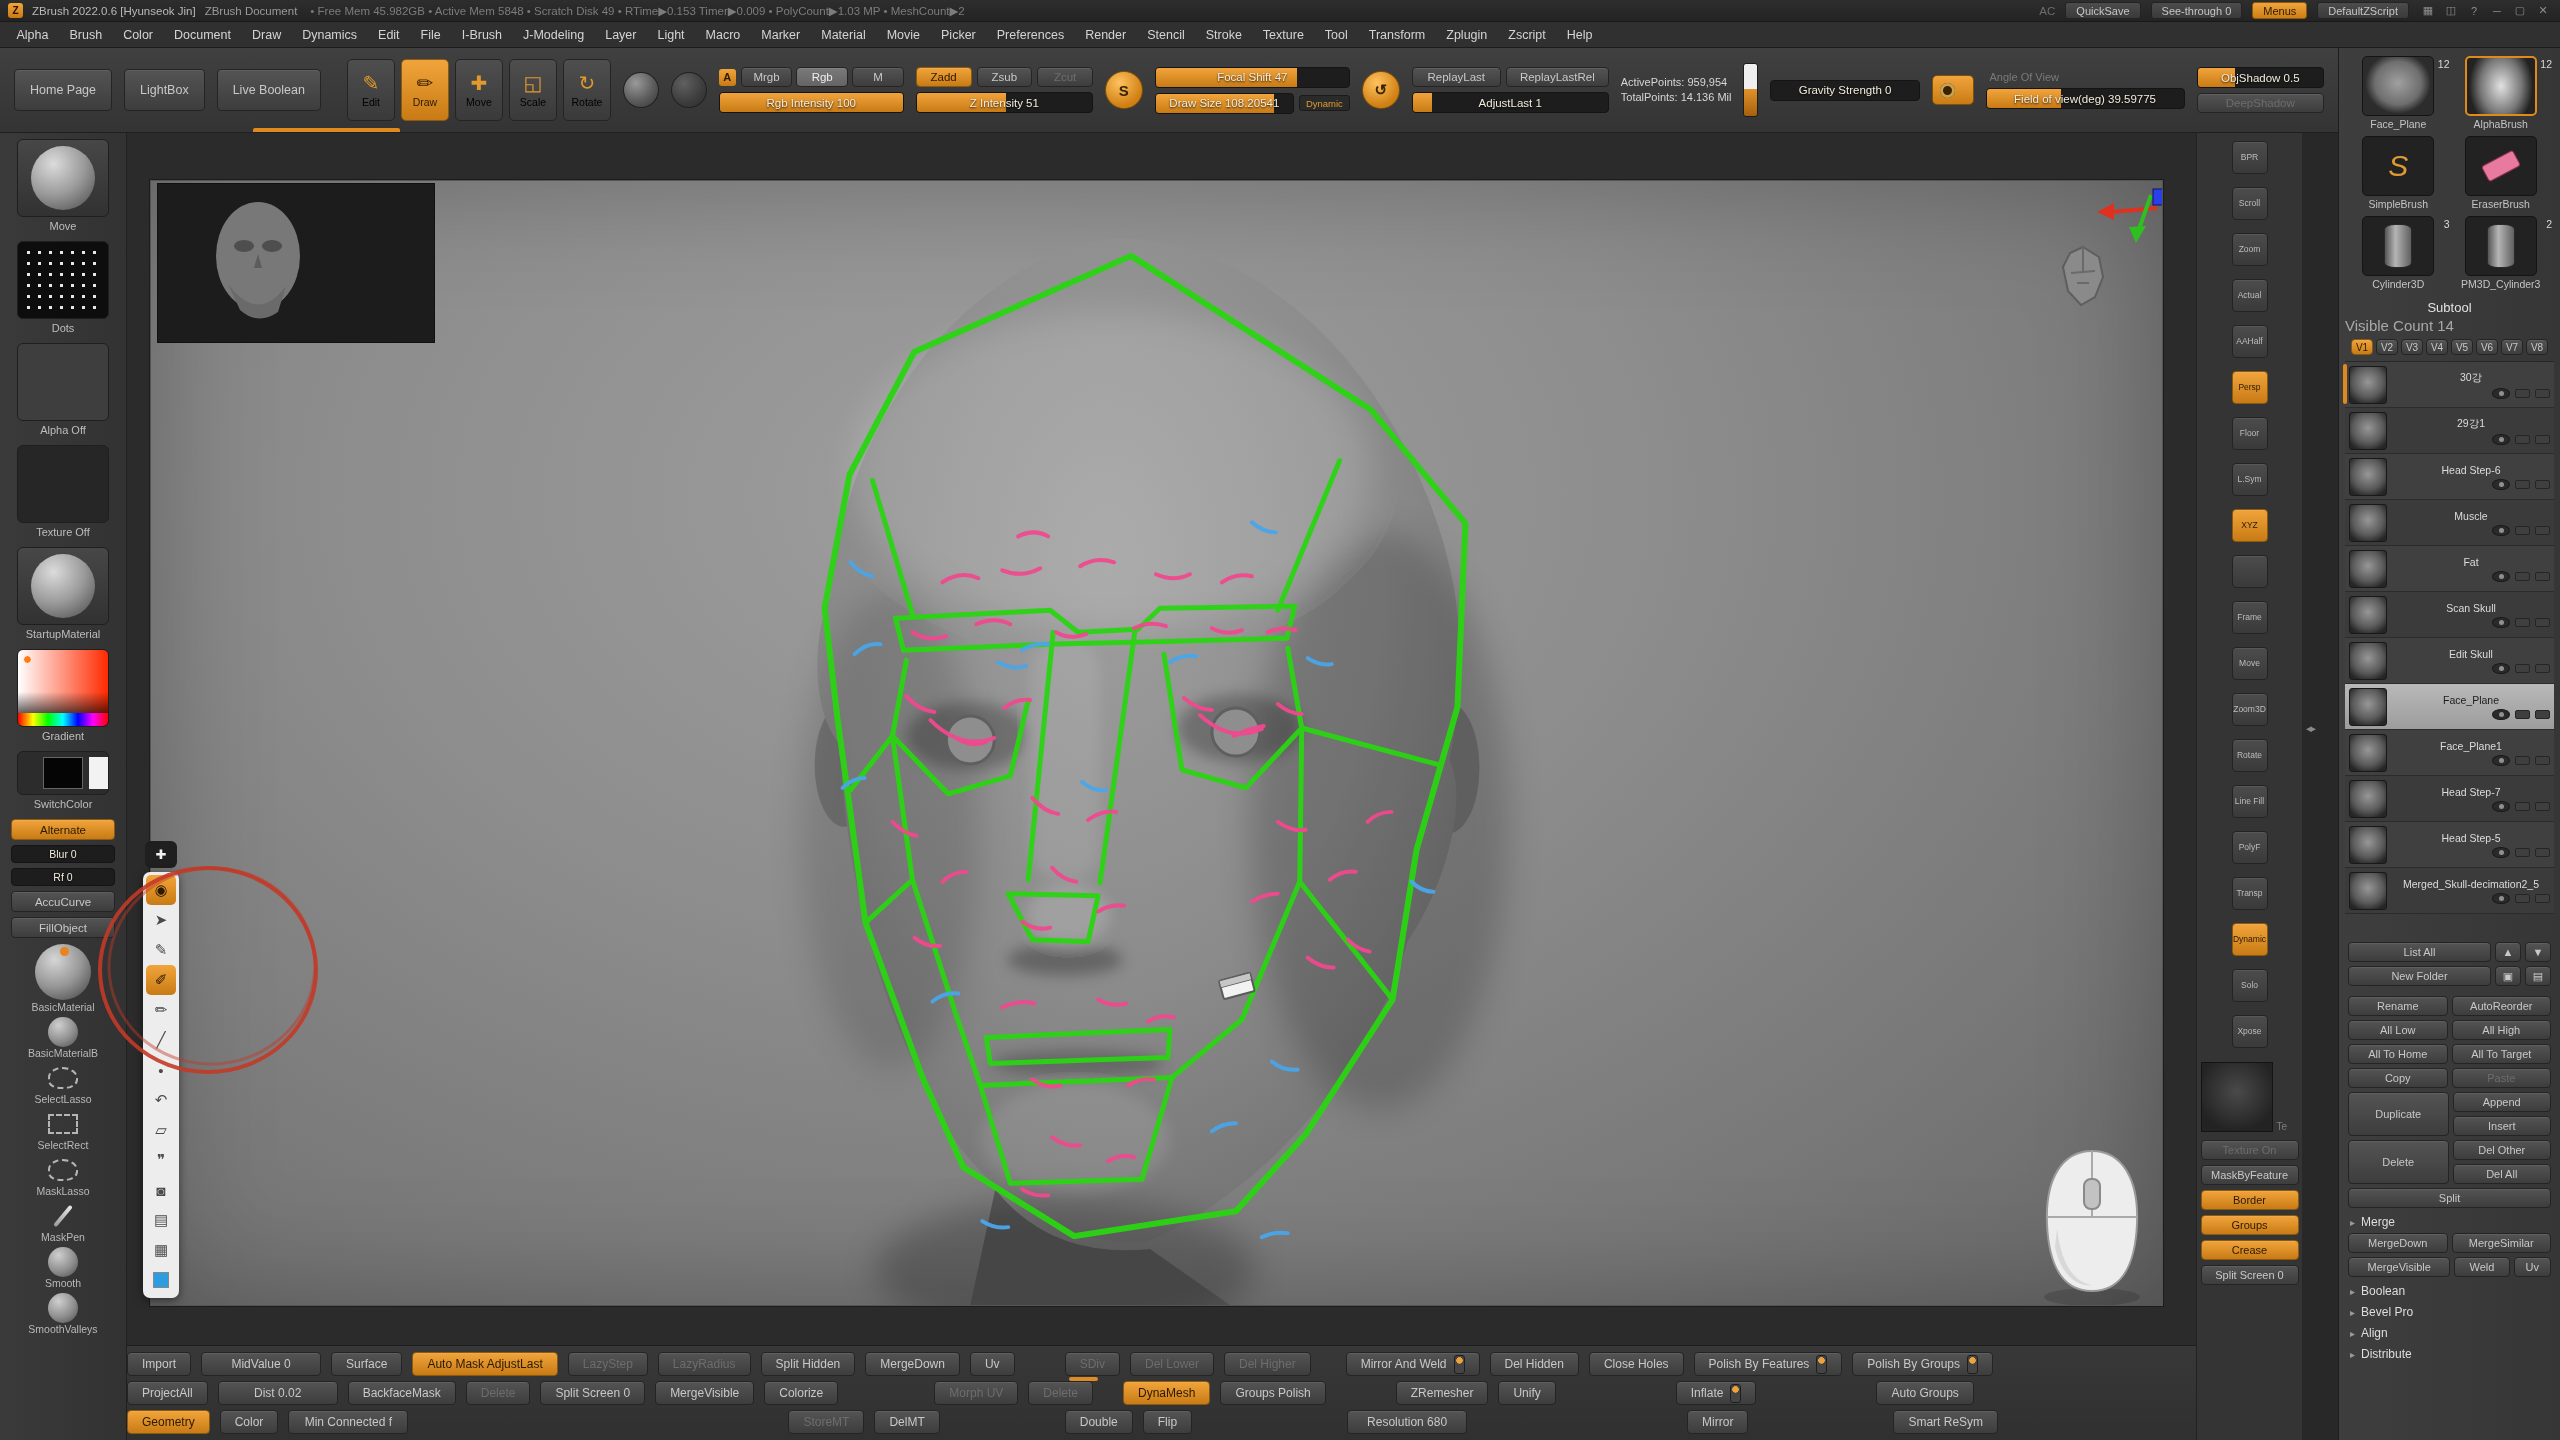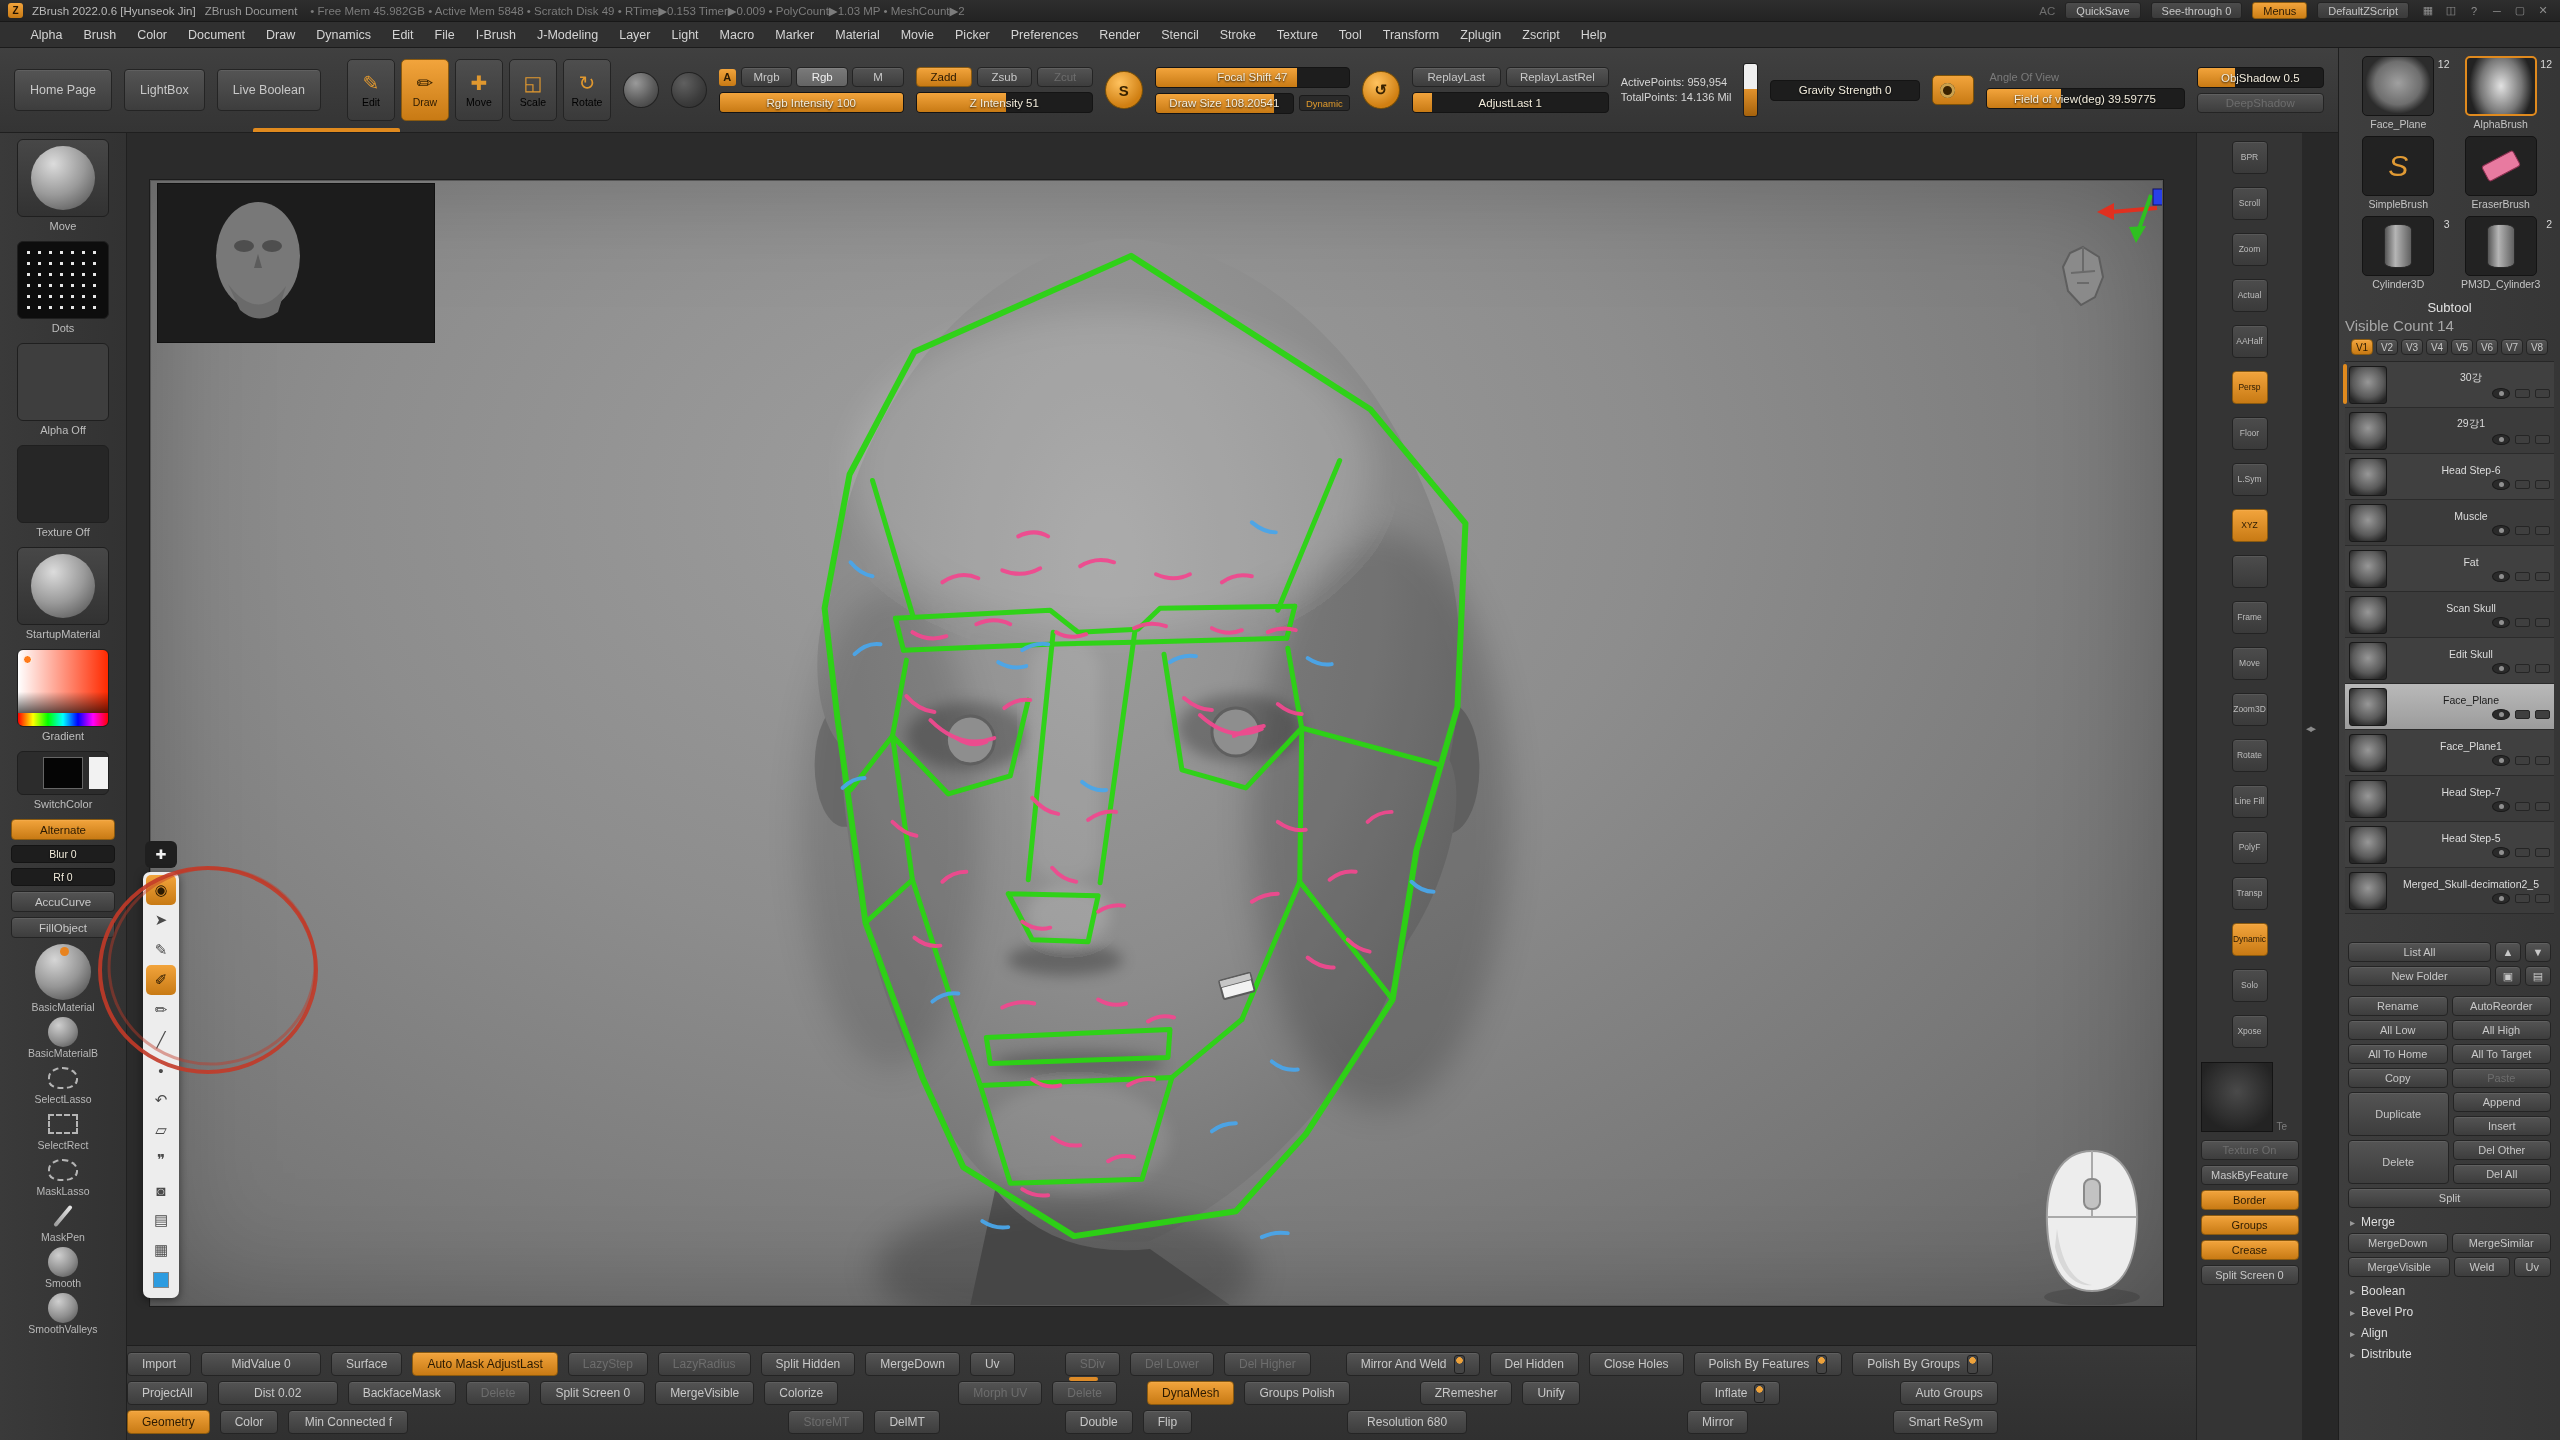--- a/index.html
+++ b/index.html
@@ -25,21 +25,21 @@
 .tb-doc{color:#9a9a9a}
 .tb-stats{color:#7c7c7c;margin-left:4px}
 .tb-right{margin-left:auto;display:flex;align-items:center;gap:10px}
 .tb-ac{color:#6e6e6e}
 .tb-btn{background:linear-gradient(#4c4c4c,#3a3a3a);border:1px solid #232323;border-radius:3px;color:#c6c6c6;font-size:11px;height:17px;padding:0 10px}
 .tb-btn.menus{background:linear-gradient(#f2a43c,#cd7f15);color:#2a1903;border-color:#8a5a10}
 .tb-icons{display:flex;gap:5px}
 .tb-ic{width:18px;height:16px;display:flex;align-items:center;justify-content:center;color:#8d8d8d;font-size:11px}
 
 
-.menubar{position:absolute;left:0;top:22px;right:0;height:26px;background:#303030;border-bottom:1px solid #1b1b1b;display:flex;align-items:center;padding:0 20px}
+.menubar{position:absolute;left:0;top:22px;right:0;height:26px;background:#303030;border-bottom:1px solid #1b1b1b;display:flex;align-items:center;padding:0 6px}
 .menu-item{padding:0 10.5px;font-size:12.5px;color:#d4d4d4;height:100%;display:flex;align-items:center}
 
 
 .topshelf{position:absolute;left:0;top:48px;width:2338px;height:85px;background:linear-gradient(#404040,#343434);
   border-bottom:1px solid #1f1f1f;display:flex;align-items:center;padding:0 14px;gap:12px}
 .ts-btn{height:42px;padding:0 15px;font-size:12.5px}
 .lightbox-indicator{position:absolute;left:253px;bottom:0;width:147px;height:4px;background:#e08a1e;border-radius:2px 2px 0 0}
 .mode-row{display:flex;gap:6px;margin-left:14px}
 .mode-btn{width:48px;height:62px;display:flex;flex-direction:column;align-items:center;justify-content:center;gap:3px;
   background:linear-gradient(#4e4e4e,#3a3a3a);border:1px solid #242424;border-radius:5px}
@@ -1160,21 +1160,21 @@
         </button>
         <button class="zbtn bb">
           <span class="lab">Split Screen 0</span>
         </button>
         <button class="zbtn bb">
           <span class="lab">MergeVisible</span>
         </button>
         <button class="zbtn bb">
           <span class="lab">Colorize</span>
         </button>
-        <button class="zbtn bb s-dim" style="margin-left: 110px; justify-content: flex-end;">
+        <button class="zbtn bb s-dim" style="margin-left: 86px; justify-content: flex-end;">
           <span class="lab">Morph UV</span>
         </button>
         <button class="zbtn bb s-dim">
           <span class="lab">Delete</span>
         </button>
         <button class="zbtn bb s-active" style="margin-left: 20px;">
           <span class="lab">DynaMesh</span>
         </button>
         <button class="zbtn bb">
           <span class="lab">Groups Polish</span>

